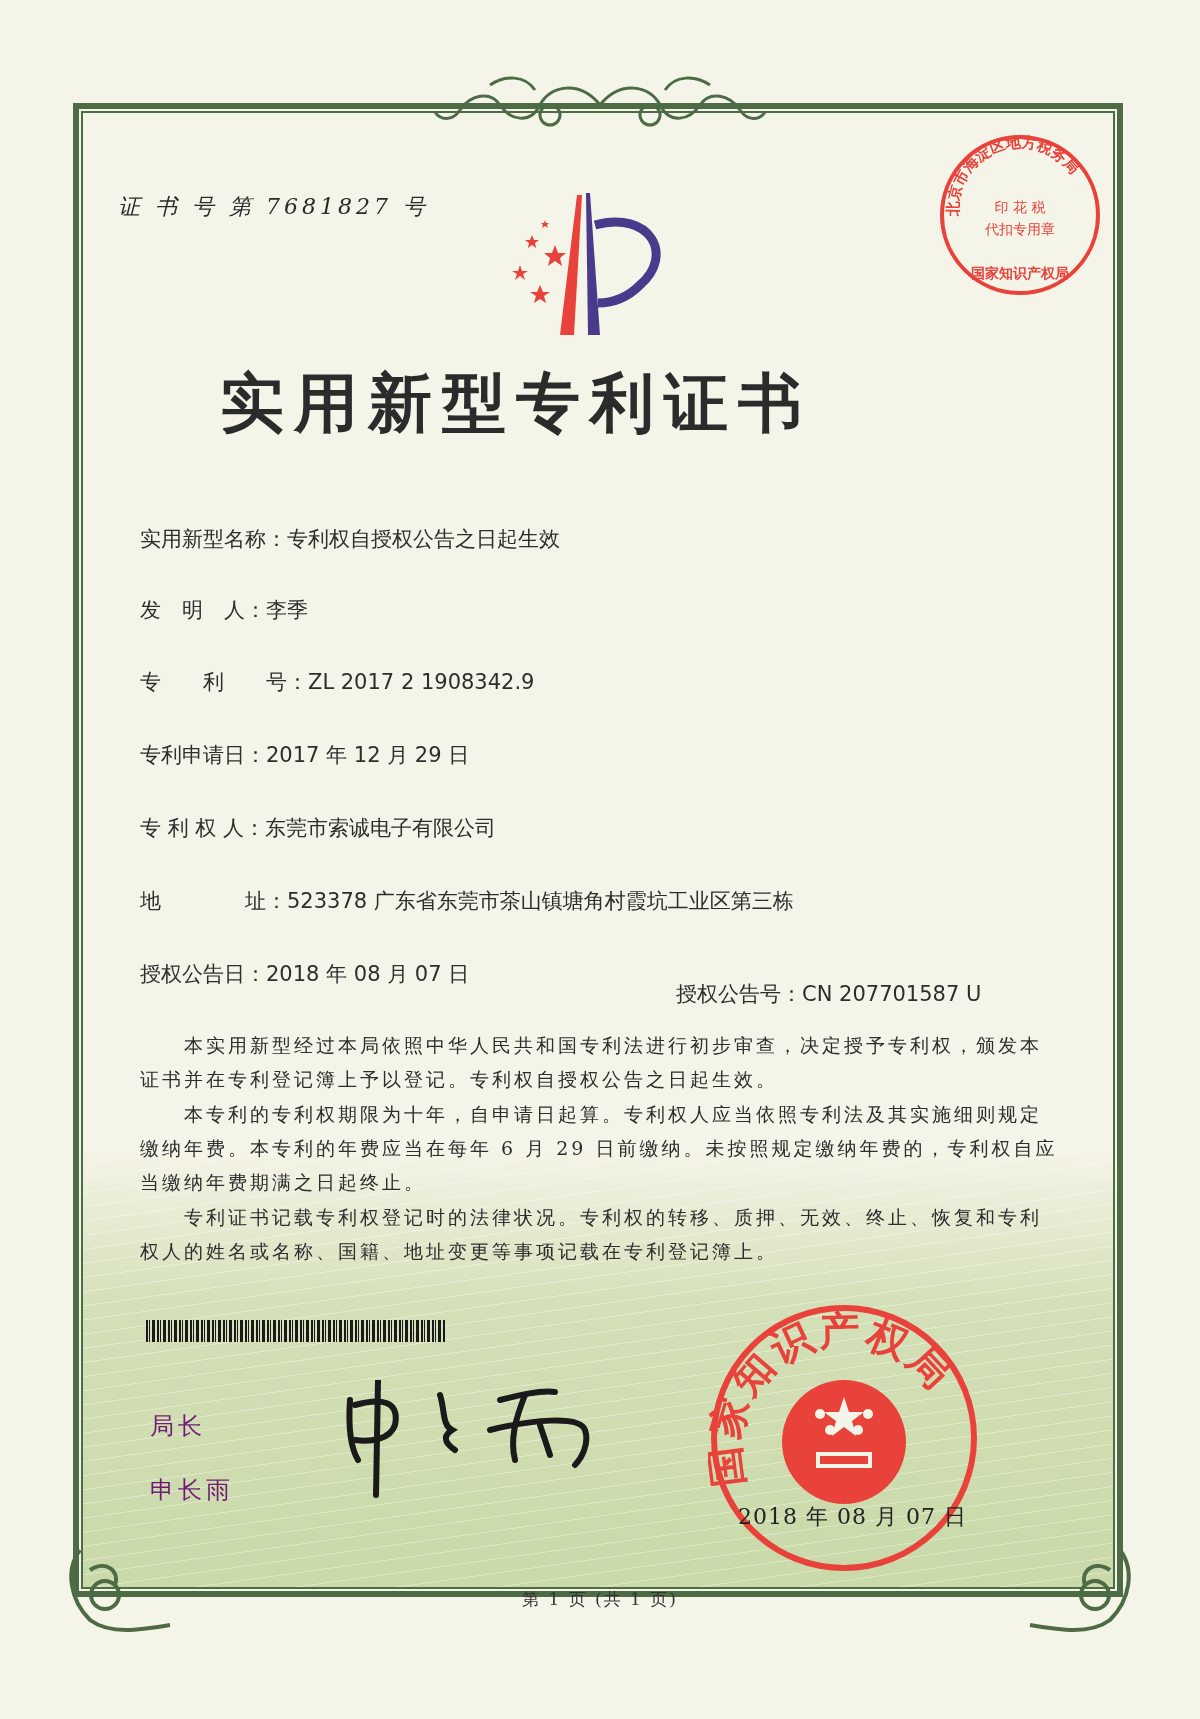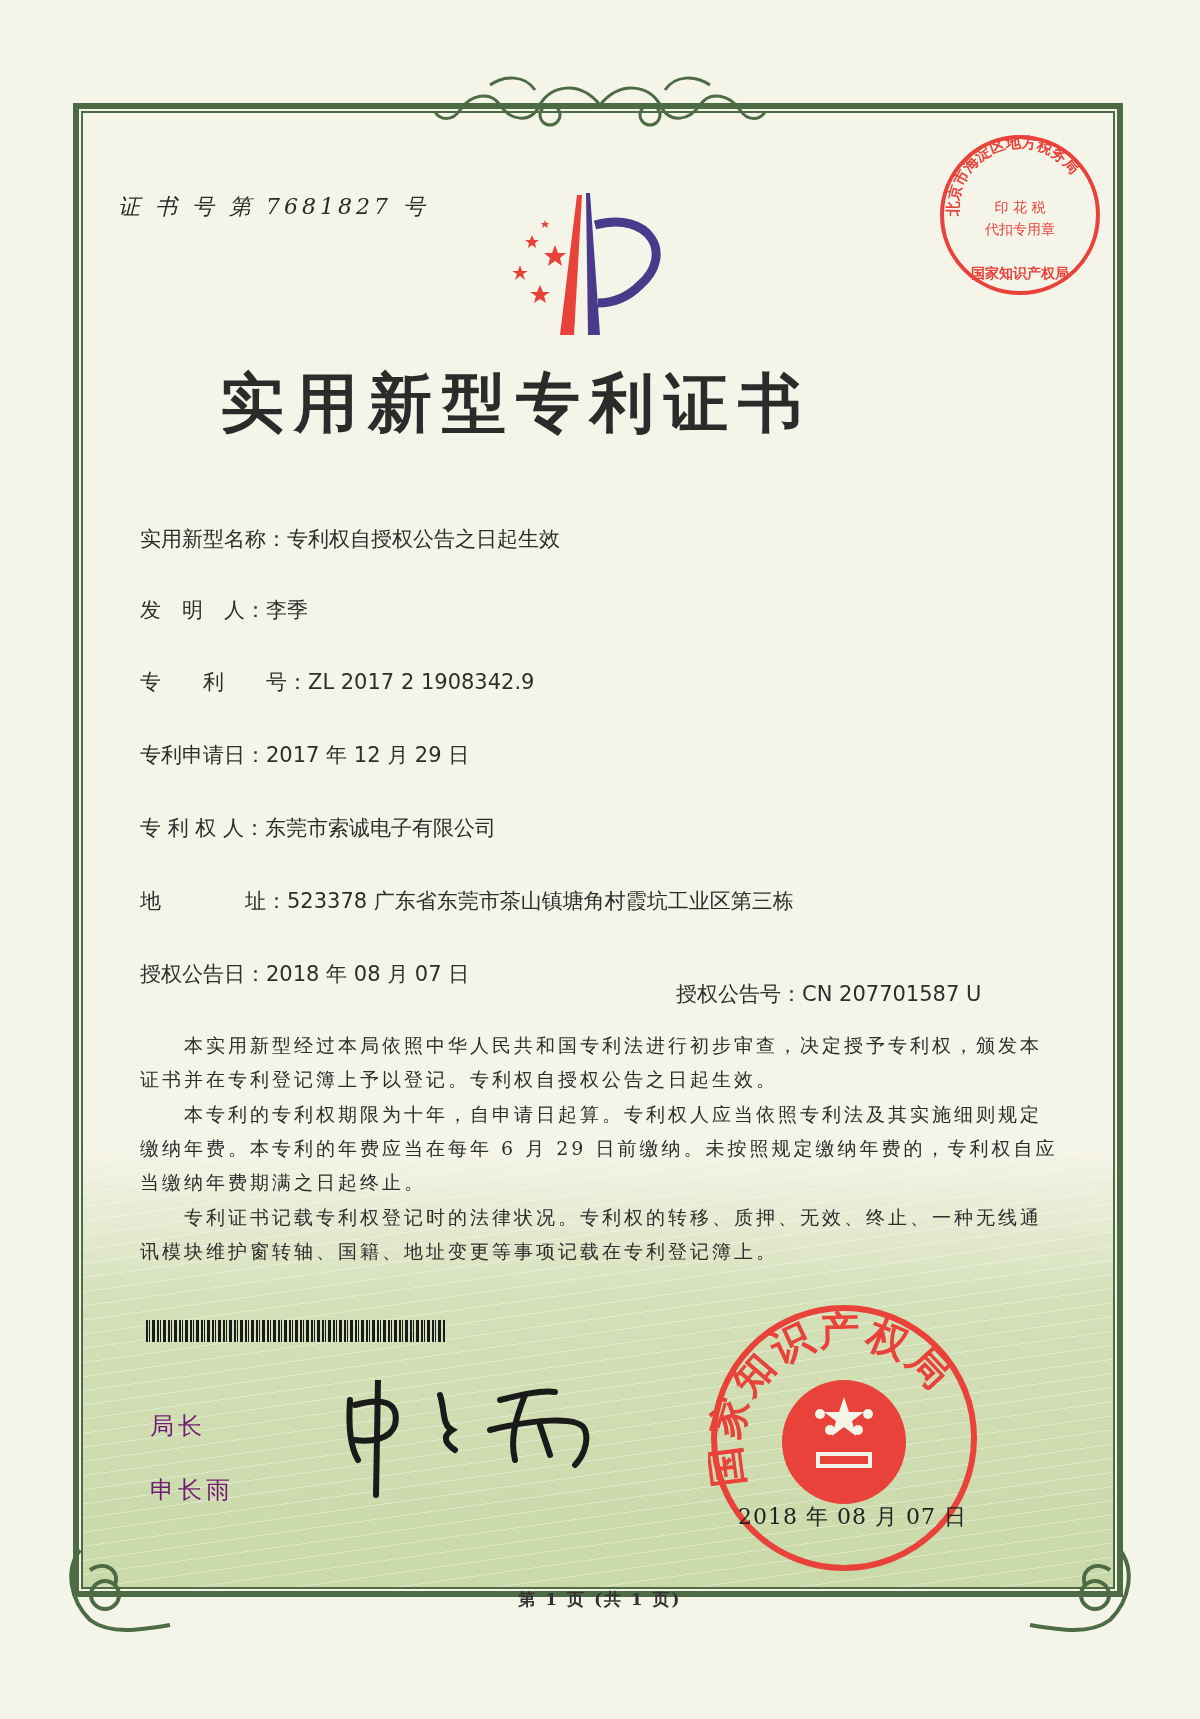--- a/index.html
+++ b/index.html
@@ -54,21 +54,21 @@
     position:absolute; left:150px; font-family:"DejaVu Sans","Liberation Sans",sans-serif;
     font-size:24px; letter-spacing:4px; color:#701a75;
   }
   .signature { position:absolute; left:340px; top:1380px; width:260px; height:120px; }
   .seal { position:absolute; left:708px; top:1302px; width:272px; height:272px; }
   .seal-date {
     position:absolute; left:738px; top:1502px; font-size:22px; color:#222; letter-spacing:1px;
   }
   .page-footer {
     position:absolute; left:0; width:1200px; top:1588px; text-align:center;
-    font-size:17px; color:#333; letter-spacing:2px;font-weight:bold;
+    font-size:17px; color:#333; letter-spacing:2px;
   }
 </style>
 </head>
 <body>
 
 <div class="frame-outer"></div>
 <div class="frame-inner"></div>
 <div class="green-wash"></div>
 
 <svg class="ornament" style="left:430px;top:70px" width="340" height="70" viewBox="0 0 340 70">
@@ -149,21 +149,21 @@
 </div>
 <div class="field" style="top:960px">
   <span class="lbl">授权公告日：</span><span class="val">2018 年 08 月 07 日</span>
 </div>
 <div class="field right" style="top:980px">
   <span class="lbl">授权公告号：</span><span class="val">CN 207701587 U</span>
 </div>
 
 <div class="para" style="top:1013px">本实用新型经过本局依照中华人民共和国专利法进行初步审查，决定授予专利权，颁发本证书并在专利登记簿上予以登记。专利权自授权公告之日起生效。</div>
 <div class="para" style="top:1082px">本专利的专利权期限为十年，自申请日起算。专利权人应当依照专利法及其实施细则规定缴纳年费。本专利的年费应当在每年 6 月 29 日前缴纳。未按照规定缴纳年费的，专利权自应当缴纳年费期满之日起终止。</div>
-<div class="para" style="top:1185px">专利证书记载专利权登记时的法律状况。专利权的转移、质押、无效、终止、一种无线通讯模块维护窗转轴、国籍、地址变更等事项记载在专利登记簿上。</div>
+<div class="para" style="top:1185px">专利证书记载专利权登记时的法律状况。专利权的转移、质押、无效、终止、恢复和专利权人的姓名或名称、国籍、地址变更等事项记载在专利登记簿上。</div>
 
 <div class="barcode"></div>
 
 <div class="director-title" style="top:1410px">局长</div>
 <div class="director-name" style="top:1474px">申长雨</div>
 
 <svg class="signature" viewBox="0 0 260 120">
   <g fill="none" stroke="#1a1a1a" stroke-width="6" stroke-linecap="round">
     <path d="M10 20 C8 50,12 70,18 80"></path>
     <path d="M15 25 C40 18,60 20,55 45 C50 60,30 62,15 60"></path>

